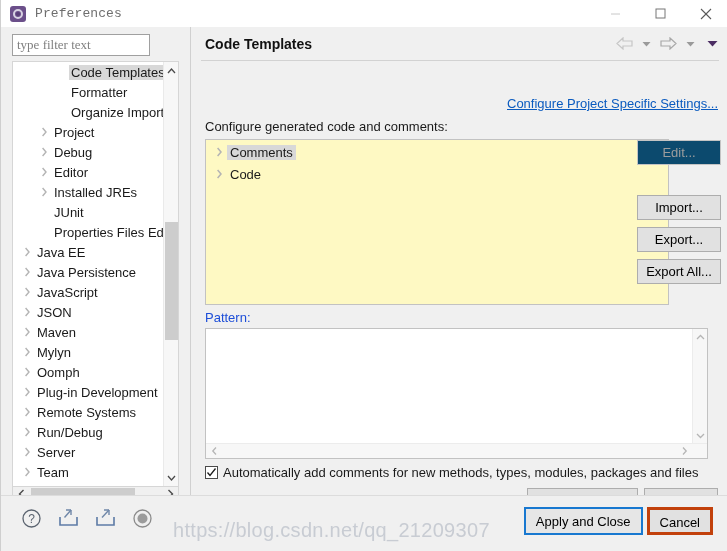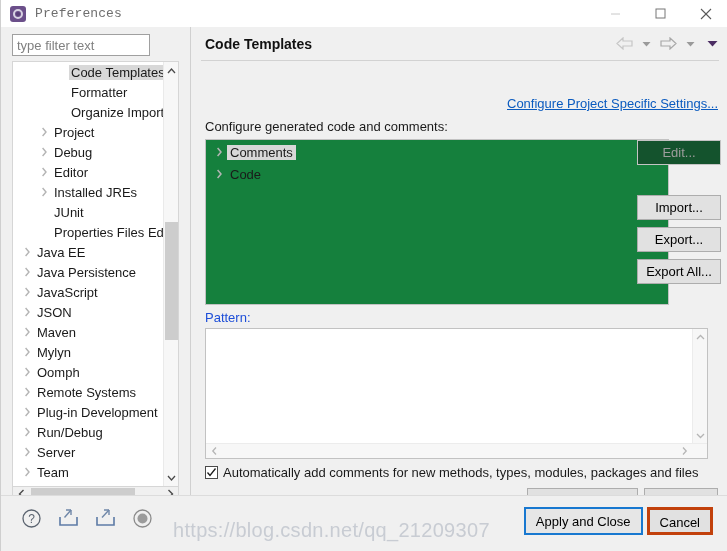--- a/index.html
+++ b/index.html
@@ -84,21 +84,21 @@
     left: 0; top: 27px;
     width: 189px; height: 468px;
     background: #f0f0f0;
   }
   .filter-box {
     position: absolute;
     left: 11px; top: 7px;
     width: 138px; height: 22px;
     background: #ffffff;
     border: 1px solid #a0a0a0;
-    font-family: Liberation Sans, sans-serif;
+    font-family: Liberation Serif, serif;
     font-size: 13px;
     color: #000;
     padding: 0 4px;
     outline: none;
   }
   .filter-box::placeholder { color: #808080; opacity: 1; }
 
   .tree-wrap {
     position: absolute;
     left: 11px; top: 34px;
@@ -243,21 +243,21 @@
     position: absolute;
     left: 14px; top: 92px;
     font-size: 13px;
     color: #1a1a1a;
   }
 
   .tmpl-tree {
     position: absolute;
     left: 14px; top: 112px;
     width: 464px; height: 166px;
-    background: #15803d;
+    background: #fef9c3;
     border: 1px solid #c2c2c2;
     overflow: hidden;
   }
   .tmpl-row {
     height: 20px;
     display: flex;
     align-items: center;
     font-size: 13px;
     color: #1a1a1a;
     padding-left: 5px;
@@ -285,21 +285,21 @@
     font-family: "Liberation Sans", sans-serif;
     font-size: 13px;
     color: #000;
     cursor: default;
     text-align: center;
     line-height: 23px;
     padding: 0;
   }
   .btn.disabled {
     color: #9d9d9d;
-    background: #14532d;
+    background: #0c4a6e;
     border-color: #c4c4c4;
   }
   .btn.mt-gap { margin-top: 30px; }
   .btn.mt-small { margin-top: 7px; }
 
   .pattern-label {
     position: absolute;
     left: 14px; top: 283px;
     font-size: 13px;
     color: #1d4ed8;
@@ -580,29 +580,29 @@
               </svg>
             </span>
             <span class="tlabel">Oomph</span>
           </div>
           <div class="tree-item lvl0">
             <span class="twisty">
               <svg width="7" height="10" viewBox="0 0 7 10">
                 <path d="M1.6 1 L5 5 L1.6 9" fill="none" stroke="#b4b4b4" stroke-width="1.4"></path>
               </svg>
             </span>
+            <span class="tlabel">Plug-in Development</span>
+          </div>
+          <div class="tree-item lvl0">
+            <span class="twisty">
+              <svg width="7" height="10" viewBox="0 0 7 10">
+                <path d="M1.6 1 L5 5 L1.6 9" fill="none" stroke="#b4b4b4" stroke-width="1.4"></path>
+              </svg>
+            </span>
             <span class="tlabel">Remote Systems</span>
-          </div>
-          <div class="tree-item lvl0">
-            <span class="twisty">
-              <svg width="7" height="10" viewBox="0 0 7 10">
-                <path d="M1.6 1 L5 5 L1.6 9" fill="none" stroke="#b4b4b4" stroke-width="1.4"></path>
-              </svg>
-            </span>
-            <span class="tlabel">Plug-in Development</span>
           </div>
           <div class="tree-item lvl0">
             <span class="twisty">
               <svg width="7" height="10" viewBox="0 0 7 10">
                 <path d="M1.6 1 L5 5 L1.6 9" fill="none" stroke="#b4b4b4" stroke-width="1.4"></path>
               </svg>
             </span>
             <span class="tlabel">Run/Debug</span>
           </div>
           <div class="tree-item lvl0">

